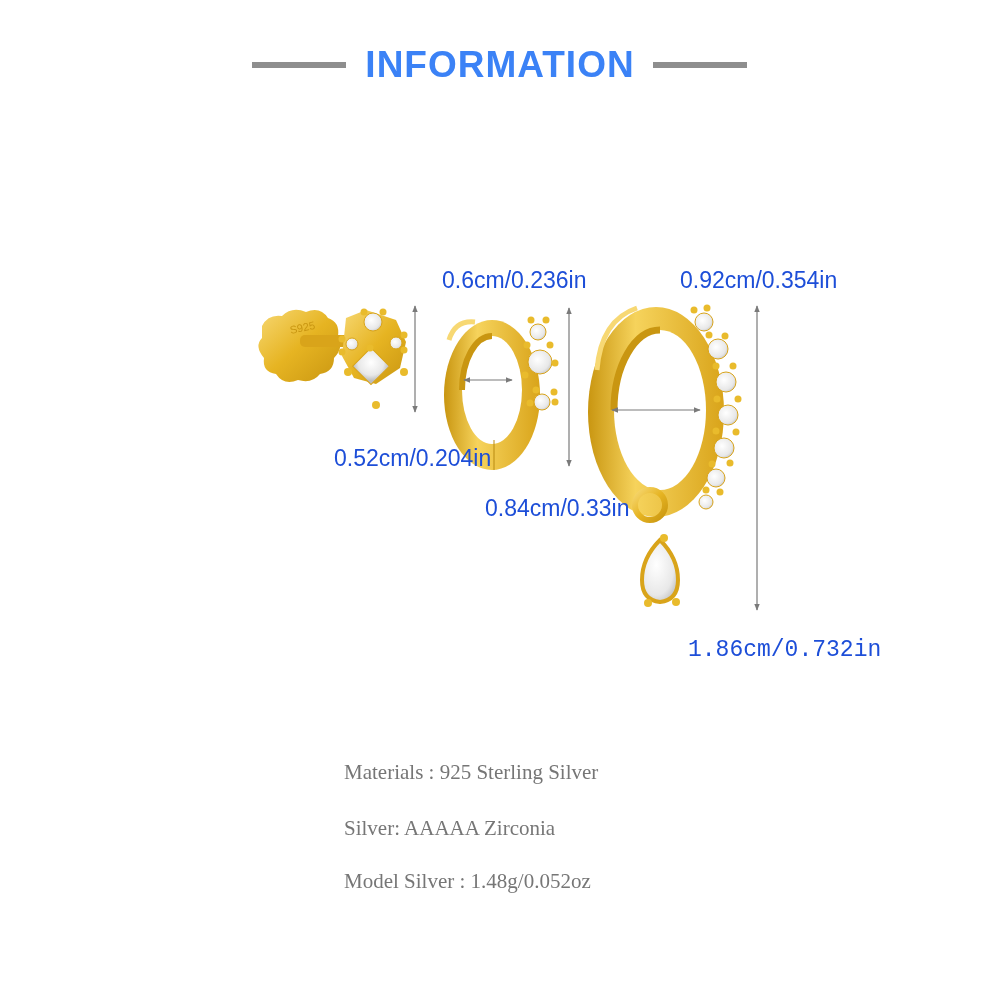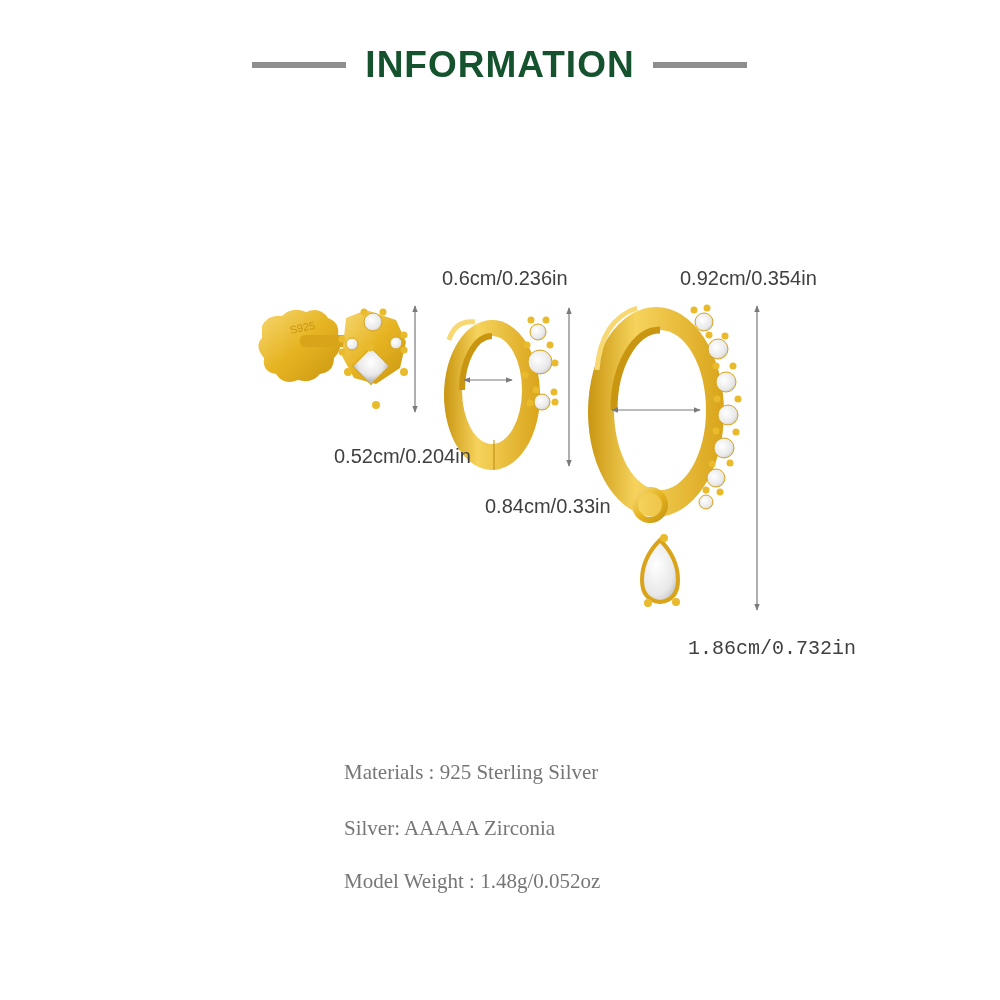--- a/index.html
+++ b/index.html
@@ -1,19 +1,19 @@
 <!DOCTYPE html>
 <html><head>
 <meta charset="utf-8">
 <style>
   html, body { margin: 0; padding: 0; background: #ffffff; }
   body { width: 1000px; height: 1000px; position: relative; overflow: hidden; font-family: "Liberation Sans", sans-serif; }
   .hdr-line { position: absolute; height: 6px; background: #8e8e8e; top: 62px; }
-  .hdr-title { position: absolute; top: 44px; left: 350px; width: 300px; text-align: center; font-size: 37px; font-weight: bold; color: #14532d; letter-spacing: 1px; }
-  .dim { position: absolute; font-size: 20px; color: #404040; white-space: nowrap; }
+  .hdr-title { position: absolute; top: 44px; left: 350px; width: 300px; text-align: center; font-size: 37px; font-weight: bold; color: #3b82f6; letter-spacing: 1px; }
+  .dim { position: absolute; font-size: 23px; color: #1d4ed8; white-space: nowrap; }
   .spec { position: absolute; left: 344px; font-size: 21px; color: #767676; white-space: nowrap; font-family: Liberation Serif, serif; }
   svg { position: absolute; left: 0; top: 0; }
 </style>
 </head>
 <body>
 
 <div class="hdr-line" style="left:252px; width:94px;"></div>
 <div class="hdr-title">INFORMATION</div>
 <div class="hdr-line" style="left:653px; width:94px;"></div>
 
@@ -129,13 +129,13 @@
 </svg>
 
 <div class="dim" style="left:290px; top:445px;margin-left:44px;">0.52cm/0.204in</div>
 <div class="dim" style="left:442px; top:267px;">0.6cm/0.236in</div>
 <div class="dim" style="left:485px; top:495px;">0.84cm/0.33in</div>
 <div class="dim" style="left:632px; top:267px;margin-left:48px;">0.92cm/0.354in</div>
 <div class="dim" style="left:688px; top:637px;font-family:Liberation Mono, monospace;">1.86cm/0.732in</div>
 
 <div class="spec" style="top:760px;">Materials : 925 Sterling Silver</div>
 <div class="spec" style="top:816px;">Silver: AAAAA Zirconia</div>
-<div class="spec" style="top:869px;">Model Weight : 1.48g/0.052oz</div>
+<div class="spec" style="top:869px;">Model Silver : 1.48g/0.052oz</div>
 
 </body></html>

